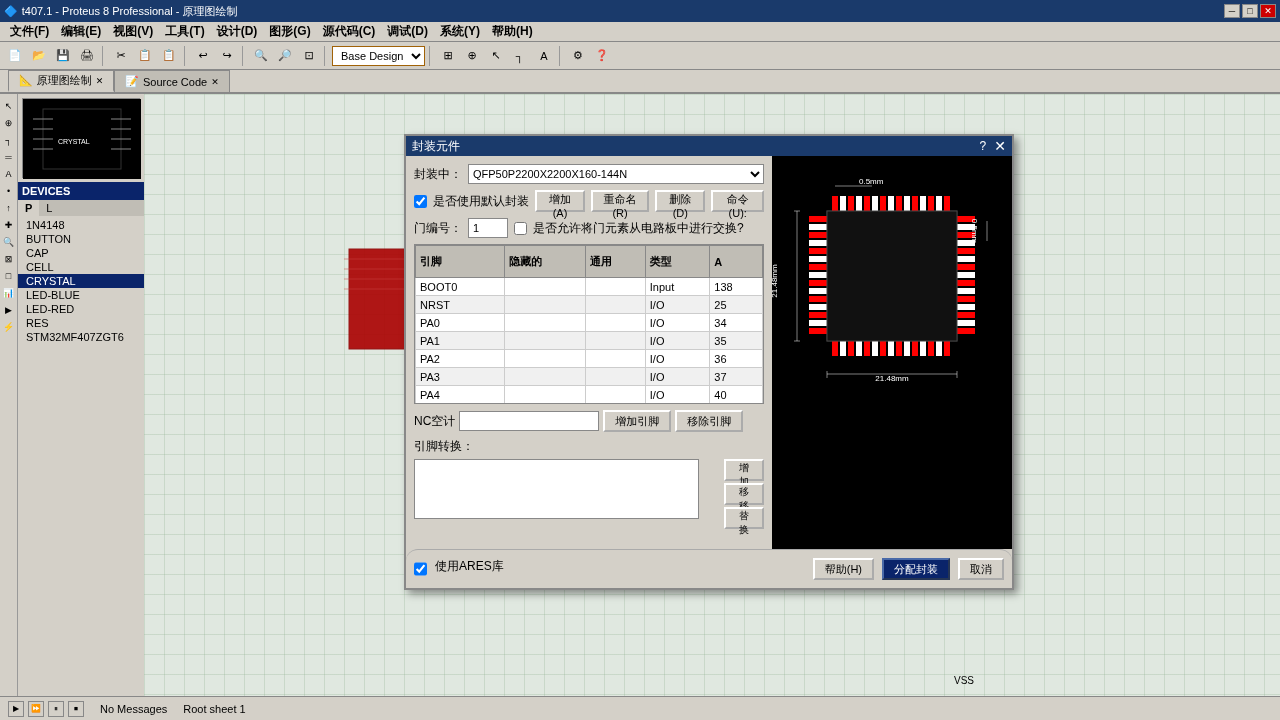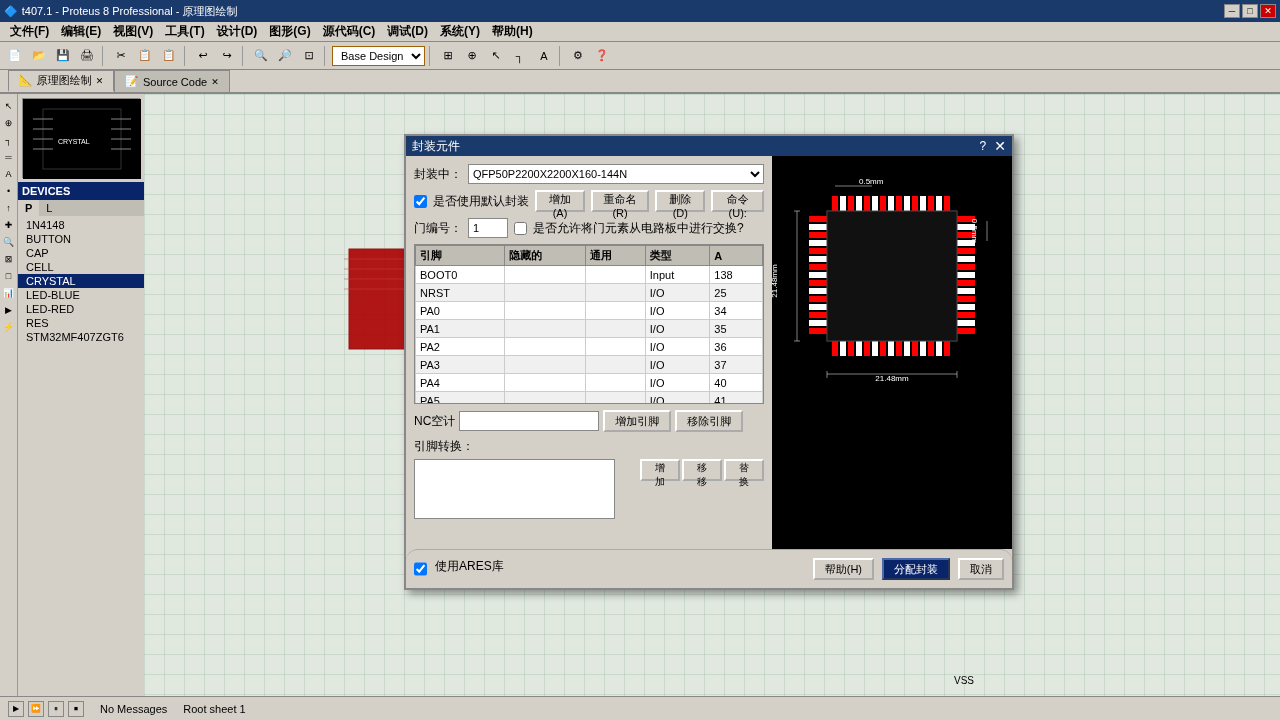--- a/index.html
+++ b/index.html
@@ -62,21 +62,21 @@
     
     .form-row { display: flex; align-items: center; margin-bottom: 6px; gap: 6px; }
     .form-label { font-size: 12px; white-space: nowrap; }
     .form-select { height: 20px; border: 1px solid #888; background: white; font-size: 11px; flex: 1; }
     .form-input { height: 20px; border: 1px solid #888; background: white; font-size: 11px; padding: 0 4px; }
     .btn { height: 22px; padding: 0 10px; background: #d4d0c8; border: 2px outset #fff; font-size: 11px; cursor: pointer; }
     .btn-primary { background: #0a246a; color: white; border: 2px outset #4a6aa8; }
 
     
     .pin-table { width: 100%; border-collapse: collapse; font-size: 11px; }
-    .pin-table th { background: #c0bdb5; border: 1px solid #888; padding: 2px 4px; text-align: left; font-weight: bold; font-size: 11px; }
+    .pin-table th { background: #c0bdb5; border: 1px solid #888; padding: 8px 4px; text-align: left; font-weight: bold; font-size: 11px; }
     .pin-table td { border: 1px solid #ccc; padding: 1px 4px; height: 18px; }
     .pin-table tr:nth-child(even) td { background: #f0f0f0; }
     .pin-table tr:nth-child(odd) td { background: white; }
     .table-container { height: 160px; overflow-y: auto; border: 1px solid #888; margin-bottom: 6px; }
 
     
     .nc-row { display: flex; align-items: center; gap: 4px; margin-bottom: 6px; }
 
     
     .pin-conv { display: flex; gap: 4px; }
@@ -393,21 +393,21 @@
               <button class="btn">增加引脚</button>
               <button class="btn">移除引脚</button>
             </div>
 
             <div style="margin-bottom:4px;">
               <span class="form-label">引脚转换：</span>
             </div>
 
             <div class="pin-conv">
               <div style="flex:1;border:1px solid #888;background:white;height:60px;overflow-y:auto;"></div>
-              <div style="display:flex;flex-direction:row;gap:2px;justify-content:center;padding-left:21px;">
+              <div style="display:flex;flex-direction:column;gap:2px;justify-content:center;padding-left:21px;">
                 <button class="btn" style="width:40px;font-size:10px;">增加</button>
                 <button class="btn" style="width:40px;font-size:10px;">移移</button>
                 <button class="btn" style="width:40px;font-size:10px;">替换</button>
               </div>
             </div>
 
           </div>
 
           <div style="width:240px;background:black;position:relative;min-height:380px;">
             <svg width="240" height="390" style="background:black;">

